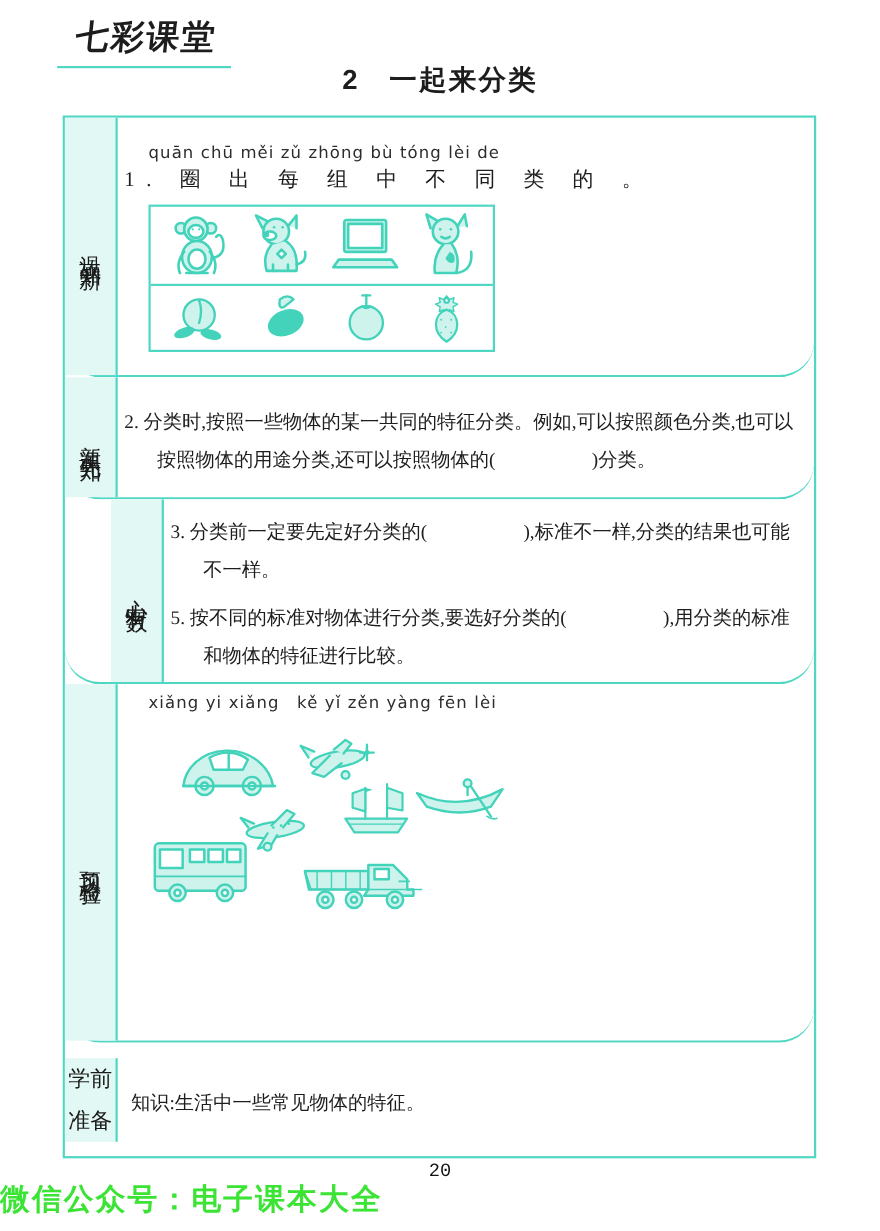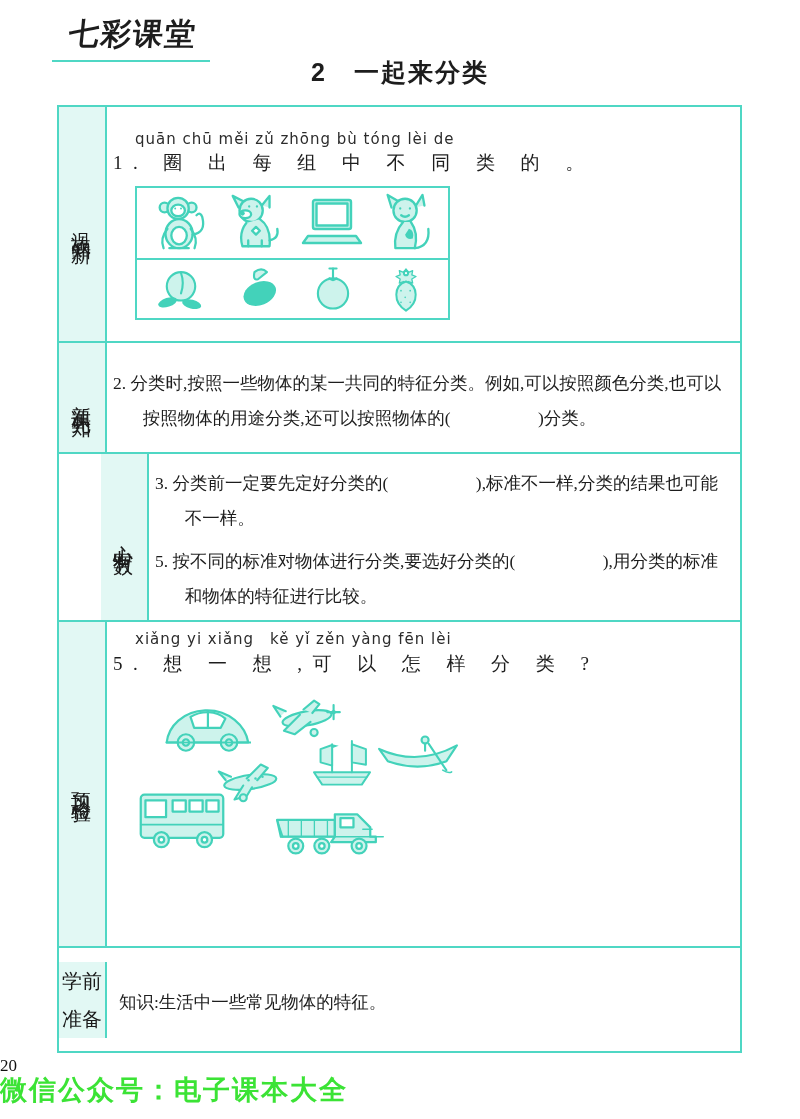--- a/index.html
+++ b/index.html
@@ -26,21 +26,21 @@
   .page-title{
     position:absolute;left:0;top:56px;width:100%;text-align:center;
     font-family:"Liberation Sans","DejaVu Sans",sans-serif;font-weight:bold;font-size:25px;
     letter-spacing:2px;
   }
   
   .sheet{
     position:absolute;left:57px;top:105px;width:685px;
     border:2px solid var(--teal);border-collapse:collapse;
   }
-  .row{display:flex;border-bottom:2px solid var(--teal);}
+  .row{display:flex;border-bottom:2px solid var(--teal);border-radius:32px;}
   .row:last-child{border-bottom:none;align-items:center;}
   .label-cell{
     flex:0 0 48px;background:var(--label-bg);border-right:2px solid var(--teal);
     display:flex;align-items:center;justify-content:center;
     font-size:20px;color:#1a1a1a;
   }
   .label-vertical{writing-mode:vertical-rl;text-orientation:upright;letter-spacing:4px;}
   .label-wrap2{width:2.1em;line-height:1.9;text-align:center;}
   .content-cell{flex:1;padding:8px 12px 6px 6px;position:relative;}
   .pinyin{
@@ -70,22 +70,22 @@
   .fill-teal{fill:var(--teal-ink);}
   
   .h-s1{min-height:236px;}
   .h-s2{min-height:111px;}
   .h-s3{min-height:164px;padding-left:42px;}
   .h-s4{min-height:326px;}
   .h-s5{min-height:103px;}
   .center-v{display:flex;flex-direction:column;justify-content:center;}
   
   .page-number{
-    position:absolute;left:0;top:1056px;width:100%;
-    font-family:Liberation Serif, serif;font-size:17px;color:#111;
+    position:absolute;left:0;top:1056px;width:100%;text-align:center;
+    font-family:Liberation Mono, monospace;font-size:17px;color:#111;
   }
   .footer-watermark{
     position:absolute;left:0;top:1072px;width:100%;text-align:left;
     font-family:"Liberation Sans","DejaVu Sans",sans-serif;font-weight:bold;
     font-size:27px;color:var(--green);letter-spacing:2px;
   }
 </style>
 </head>
 <body>
 
@@ -214,21 +214,20 @@
       <div class="q-text">5. 按不同的标准对物体进行分类,要选好分类的(　　　　　),用分类的标准和物体的特征进行比较。</div>
     </div>
   </div>
 
   <div class="row h-s4">
     <div class="label-cell">
       <span class="label-vertical">预习检验</span>
     </div>
     <div class="content-cell" style="">
       <div class="pinyin">xiǎng yi xiǎng　kě yǐ zěn yàng fēn lèi</div>
-      <div class="q-spaced">5. 想 一 想 ,可 以 怎 样 分 类 ?</div>
       <div class="vehicle-area">
         <span class="veh veh-car">
           <svg class="art" width="88" height="66" viewBox="0 0 96 64">
             <path d="M4,50 C6,32 22,16 46,15 C72,14 90,32 93,50 Z" class="fill-soft"></path>
             <path d="M30,22 C42,15 58,15 68,24 L63,34 L34,34 Z" fill="#ffffff"></path>
             <path d="M49,16 L49,34"></path>
             <circle cx="25" cy="50" r="9" class="fill-soft"></circle>
               <circle cx="25" cy="50" r="3.5" fill="#ffffff"></circle>
             <circle cx="72" cy="50" r="9" class="fill-soft"></circle>
               <circle cx="72" cy="50" r="3.5" fill="#ffffff"></circle>

